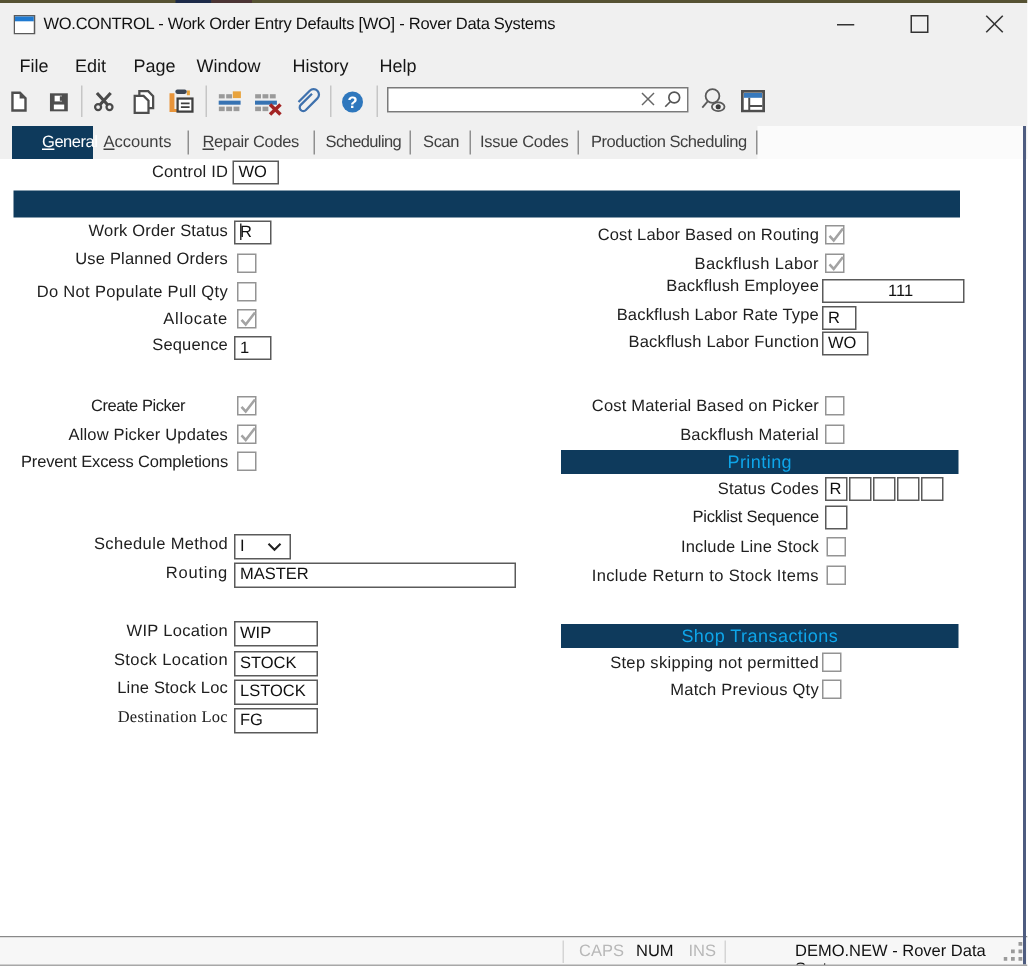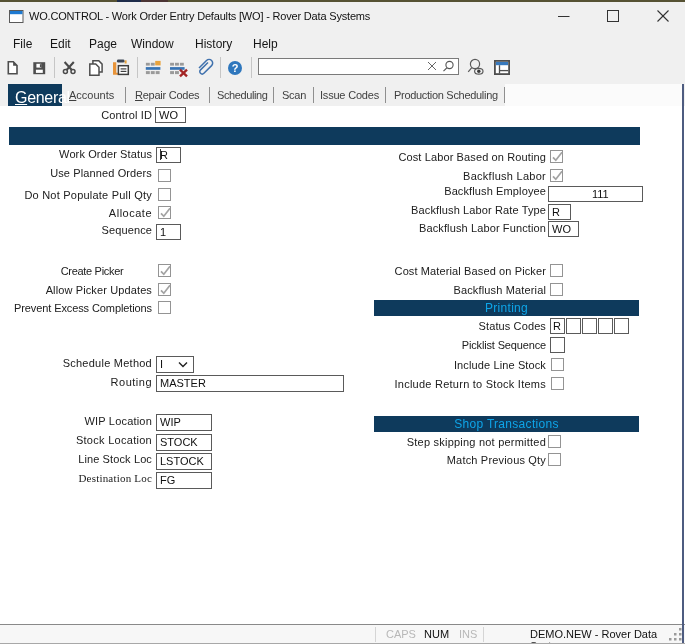--- a/index.html
+++ b/index.html
@@ -131,21 +131,21 @@
 <svg class="abs" style="left:494px;top:60px;" width="16" height="15" viewBox="0 0 16 15">
   <rect x="0.9" y="0.9" width="14.2" height="13.2" fill="#fff" stroke="#4e4e4e" stroke-width="1.8"></rect>
   <rect x="2" y="2" width="12" height="3.2" fill="#3779bd"></rect>
   <line x1="5.5" y1="5.2" x2="5.5" y2="13.5" stroke="#4e4e4e" stroke-width="1.3"></line>
   <line x1="5.5" y1="10.6" x2="14.2" y2="10.6" stroke="#4e4e4e" stroke-width="1.3"></line>
 </svg>
 
 <div class="abs" style="left:0;top:84px;width:685px;height:22px;background:#f0f0f0;"></div>
 <div class="abs" style="left:505px;top:84px;width:177px;height:22px;background:#fbfbfb;"></div>
 <div class="abs" style="left:8px;top:84px;width:54px;height:22px;background:#0e3a5c;"></div>
-<div class="abs" style="left:15px;top:89px;font-size:16px;color:#fff;letter-spacing:-0.3px;"><span style="text-decoration:underline;">G</span>eneral</div>
+<div class="abs" style="left:28px;top:89px;font-size:11px;color:#fff;letter-spacing:-0.3px;"><span style="text-decoration:underline;">G</span>eneral</div>
 <div class="tabt" style="left:69px;"><span style="text-decoration:underline;">A</span>ccounts</div>
 <div class="tabt" style="left:135px;letter-spacing:-0.25px;"><span style="text-decoration:underline;">R</span>epair Codes</div>
 <div class="tabt" style="left:217px;letter-spacing:-0.4px;">Scheduling</div>
 <div class="tabt" style="left:282px;letter-spacing:-0.25px;">Scan</div>
 <div class="tabt" style="left:320px;letter-spacing:-0.2px;">Issue Codes</div>
 <div class="tabt" style="left:394px;letter-spacing:-0.3px;">Production Scheduling</div>
 <div class="tsep" style="left:125px;"></div>
 <div class="tsep" style="left:209px;"></div>
 <div class="tsep" style="left:273px;"></div>
 <div class="tsep" style="left:313px;"></div>

